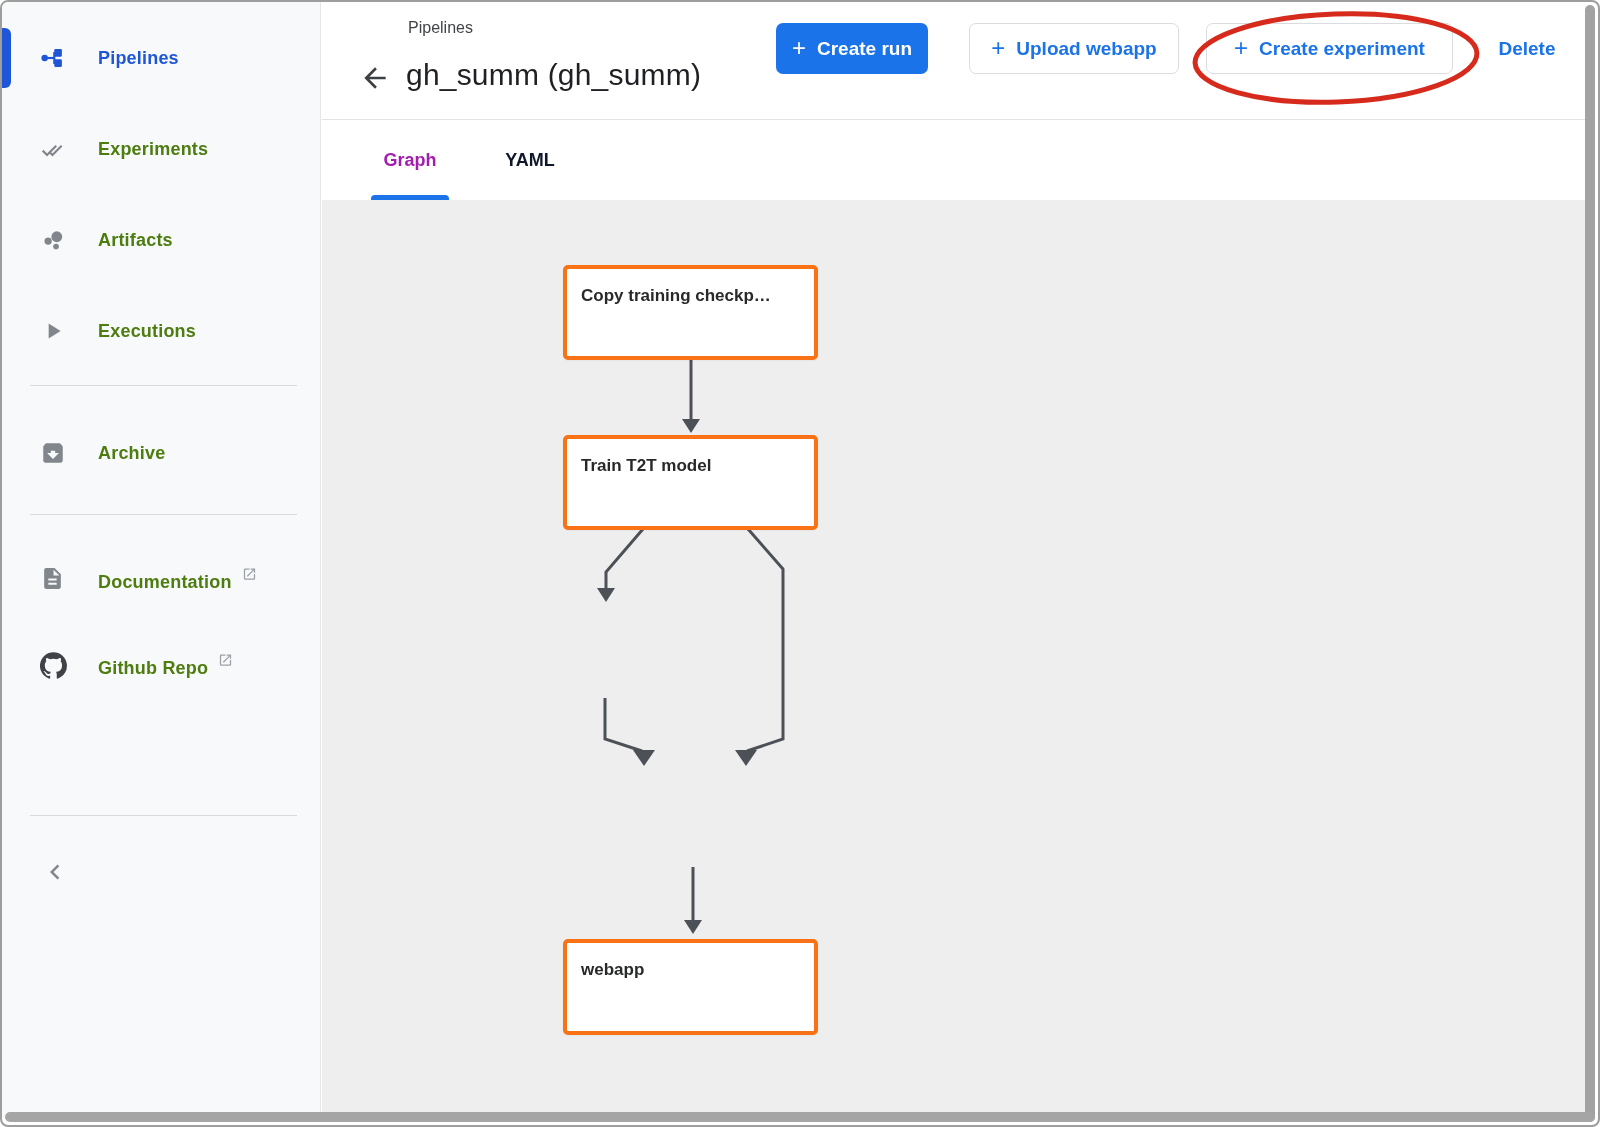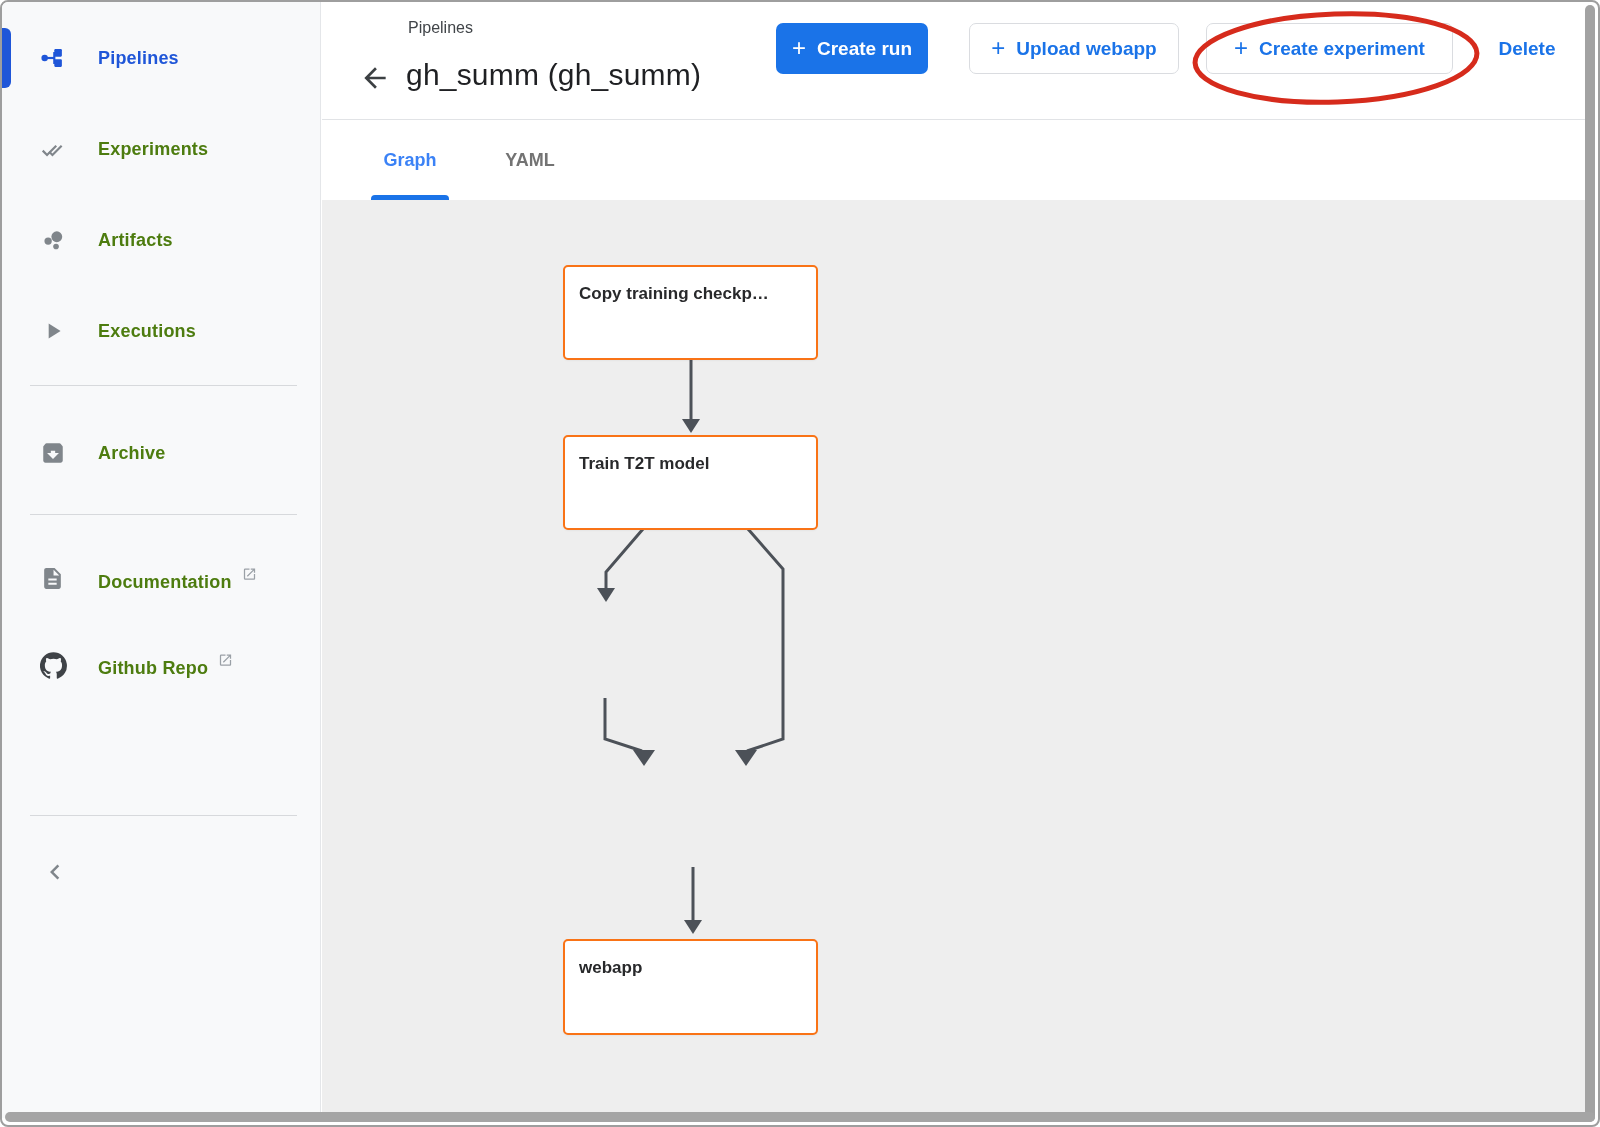--- a/index.html
+++ b/index.html
@@ -49,31 +49,31 @@
   .btn-outline { background:#fff; border:1px solid #dadce0; color:#1a73e8; }
   .btn-upload { left:647px; width:210px; }
   .btn-create-exp { left:884px; width:247px; }
   .btn-text { left:1160px; width:90px; background:transparent; color:#1a73e8; }
 
   .annotation-ellipse { position:absolute; left:866px; top:4px; width:296px; height:104px; pointer-events:none; }
 
   
   .tabbar { position:absolute; left:0; top:119px; width:100%; height:79px; background:#fff; }
   .tab { position:absolute; top:0; height:79px; width:78px; display:flex; align-items:center; justify-content:center;
-         font-size:18px; font-weight:700; color:#737373; cursor:pointer; }
-  .tab-graph { left:49px; color:#3b82f6; }
+         font-size:18px; font-weight:700; color:#0f172a; cursor:pointer; }
+  .tab-graph { left:49px; color:#a21caf; }
   .tab-yaml { left:169px; }
   .tab-indicator { position:absolute; left:0; bottom:0; width:100%; height:5px; background:#1a73e8; border-radius:4px 4px 0 0; }
 
   
   .canvas { position:absolute; left:0; top:198px; width:100%; height:918px; background:#eeeeee; }
   .edges { position:absolute; left:0; top:0; width:1270px; height:918px; }
   .node {
     position:absolute; width:255px; height:95px; background:#fff;
-    border:2px solid #f97316; border-radius:5px; padding:17px 14px;
+    border:4px solid #f97316; border-radius:5px; padding:17px 14px;
     font-size:17px; font-weight:700; color:#28292b; cursor:pointer;
     box-shadow:0 1px 2px rgba(0,0,0,.04);
   }
   .node-copy   { left:241px; top:65px;  }
   .node-train  { left:241px; top:235px; }
   .node-serve  { left:151px; top:404px; }
   .node-cond   { left:241px; top:570px; height:97px; background:#faf0c8; border-color:#d8d2b2; }
   .node-webapp { left:241px; top:739px; height:96px; }
 
   

